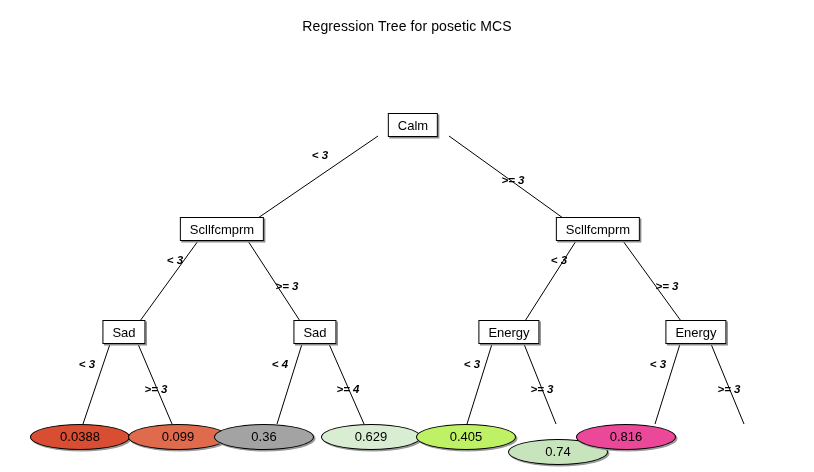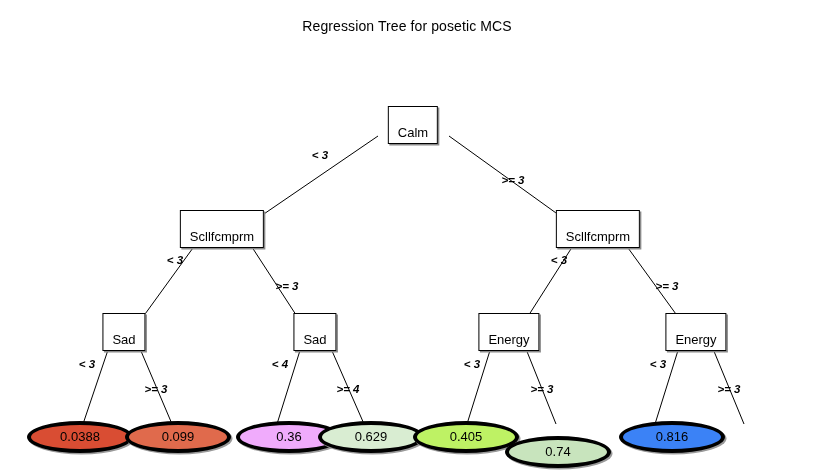--- a/index.html
+++ b/index.html
@@ -44,33 +44,33 @@
     height: 472px;
   }
 
   
   .split-node {
     position: absolute;
     transform: translate(-50%, -50%);
     background: #ffffff;
     border: 1px solid #000000;
     box-shadow: 1.5px 1.5px 0 0 #8a8a8a;
-    padding: 18px 9px 3px 9px;
+    padding: 4px 9px 3px 9px;
     font-size: 13px;
     line-height: 15px;
     white-space: nowrap;
     text-align: center;
     color: #000000;
   }
 
   
   .leaf-node {
     position: absolute;
     transform: translate(-50%, -50%);
-    border: 4px solid #000000;
+    border: 1px solid #000000;
     box-shadow: 1.5px 1.5px 0 0 #9a9a9a;
     border-radius: 50% / 50%;
     min-width: 78px;
     padding: 4px 10px 5px 10px;
     font-size: 13px;
     line-height: 15px;
     text-align: center;
     white-space: nowrap;
     color: #000000;
   }
@@ -125,18 +125,18 @@
     <div class="edge-label" style="left: 729px; top: 389px;">&gt;= 3</div>
     <div class="split-node" style="left: 413px; top: 125px;">Calm</div>
     <div class="split-node" style="left: 222px; top: 229px;">Scllfcmprm</div>
     <div class="split-node" style="left: 598px; top: 229px;">Scllfcmprm</div>
     <div class="split-node" style="left: 124px; top: 332px;">Sad</div>
     <div class="split-node" style="left: 315px; top: 332px;">Sad</div>
     <div class="split-node" style="left: 509px; top: 332px;">Energy</div>
     <div class="split-node" style="left: 696px; top: 332px;">Energy</div>
     <div class="leaf-node" style="left: 80px; top: 437px; background: rgb(217, 77, 51);">0.0388</div>
     <div class="leaf-node" style="left: 178px; top: 437px; background: rgb(224, 106, 76);">0.099</div>
-    <div class="leaf-node" style="left: 289px; top: 437px; background: #f0abfc;">0.36</div>
+    <div class="leaf-node" style="left: 264px; top: 437px; background: #a3a3a3;">0.36</div>
     <div class="leaf-node" style="left: 371px; top: 437px; background: rgb(217, 237, 210);">0.629</div>
     <div class="leaf-node" style="left: 466px; top: 437px; background: #bef264;">0.405</div>
     <div class="leaf-node" style="left: 558px; top: 437px; background: rgb(200, 228, 189); margin-top: 15px;">0.74</div>
-    <div class="leaf-node" style="left: 672px; top: 437px; background: #3b82f6; text-align: center;">0.816</div>
+    <div class="leaf-node" style="left: 626px; top: 437px; background: #ec4899; text-align: center;">0.816</div>
   </div>
 
 </body></html>

